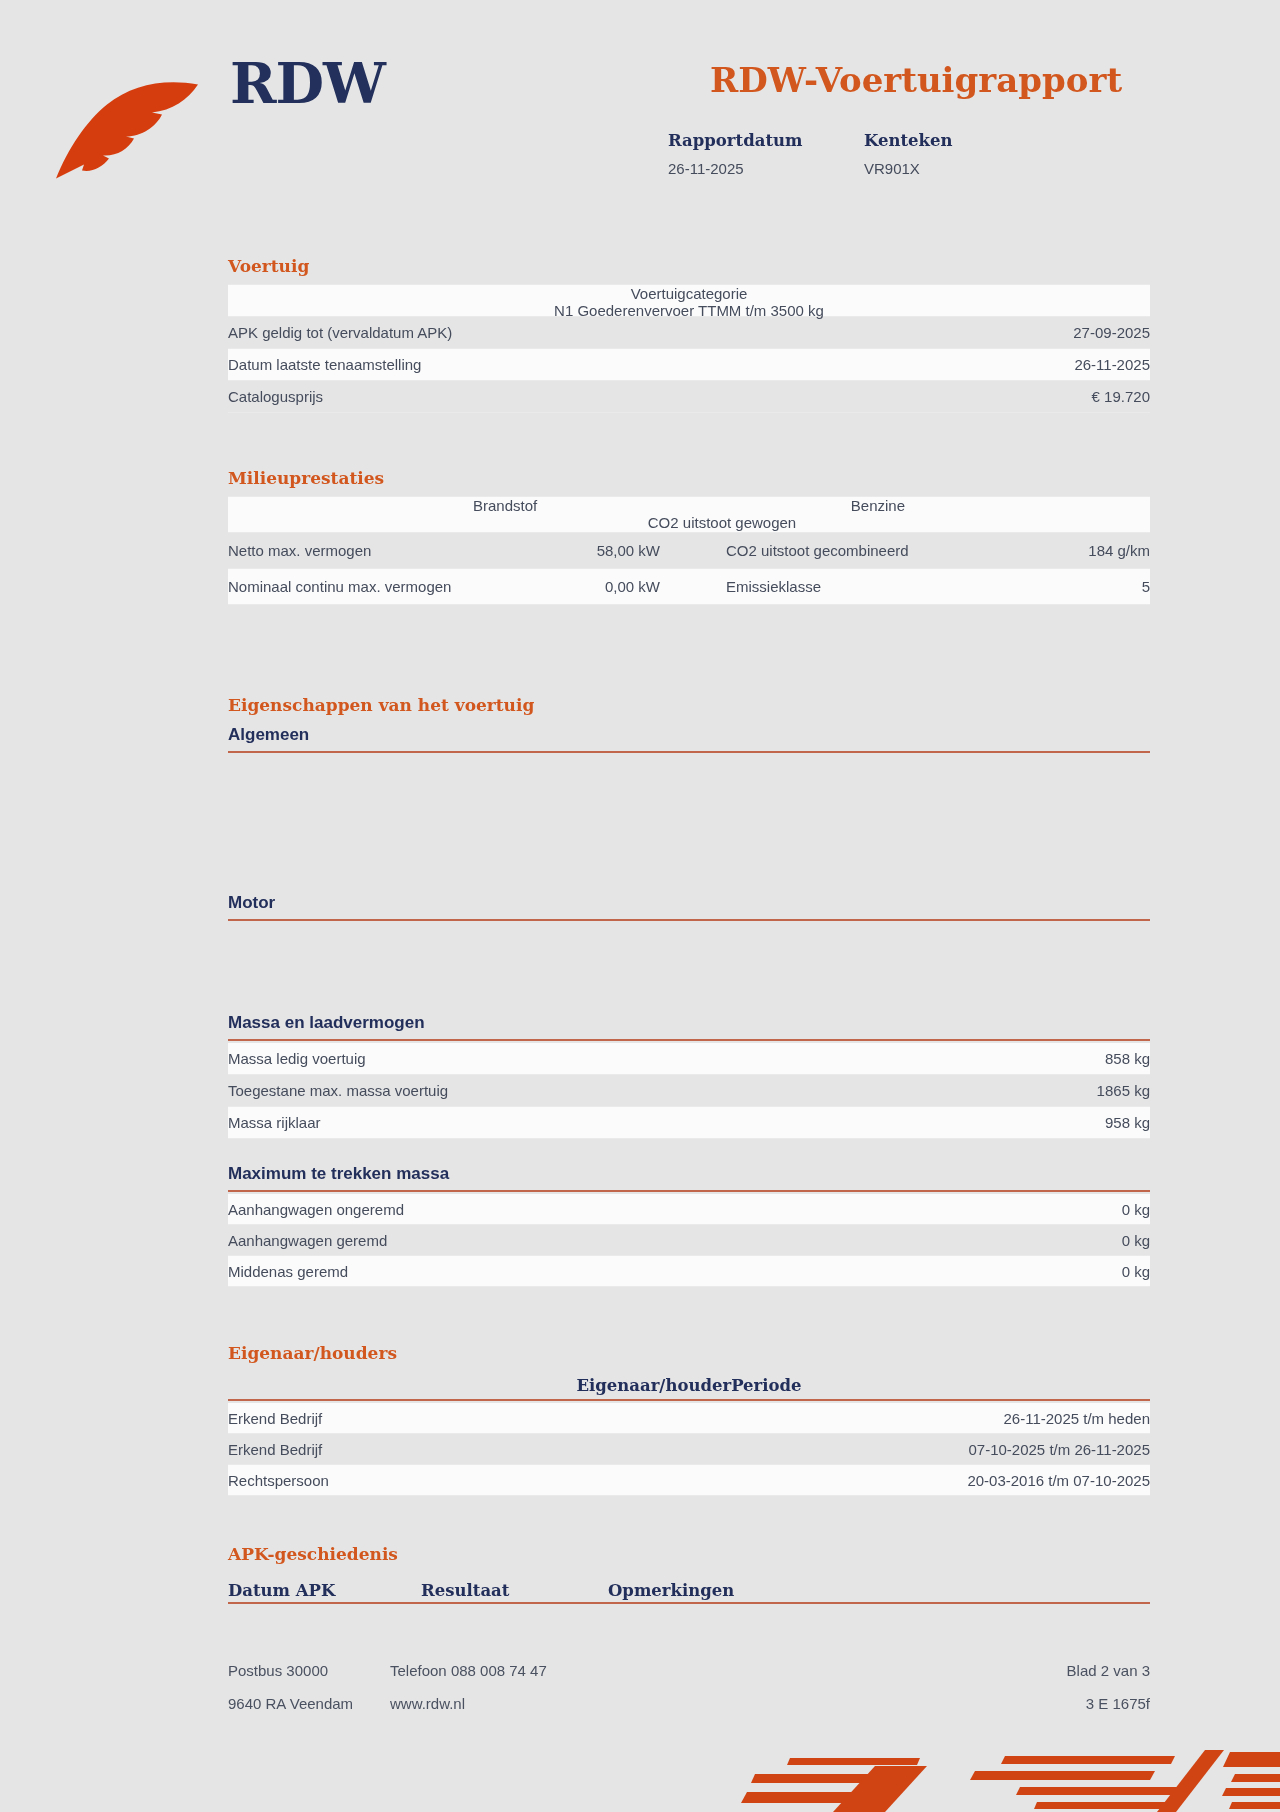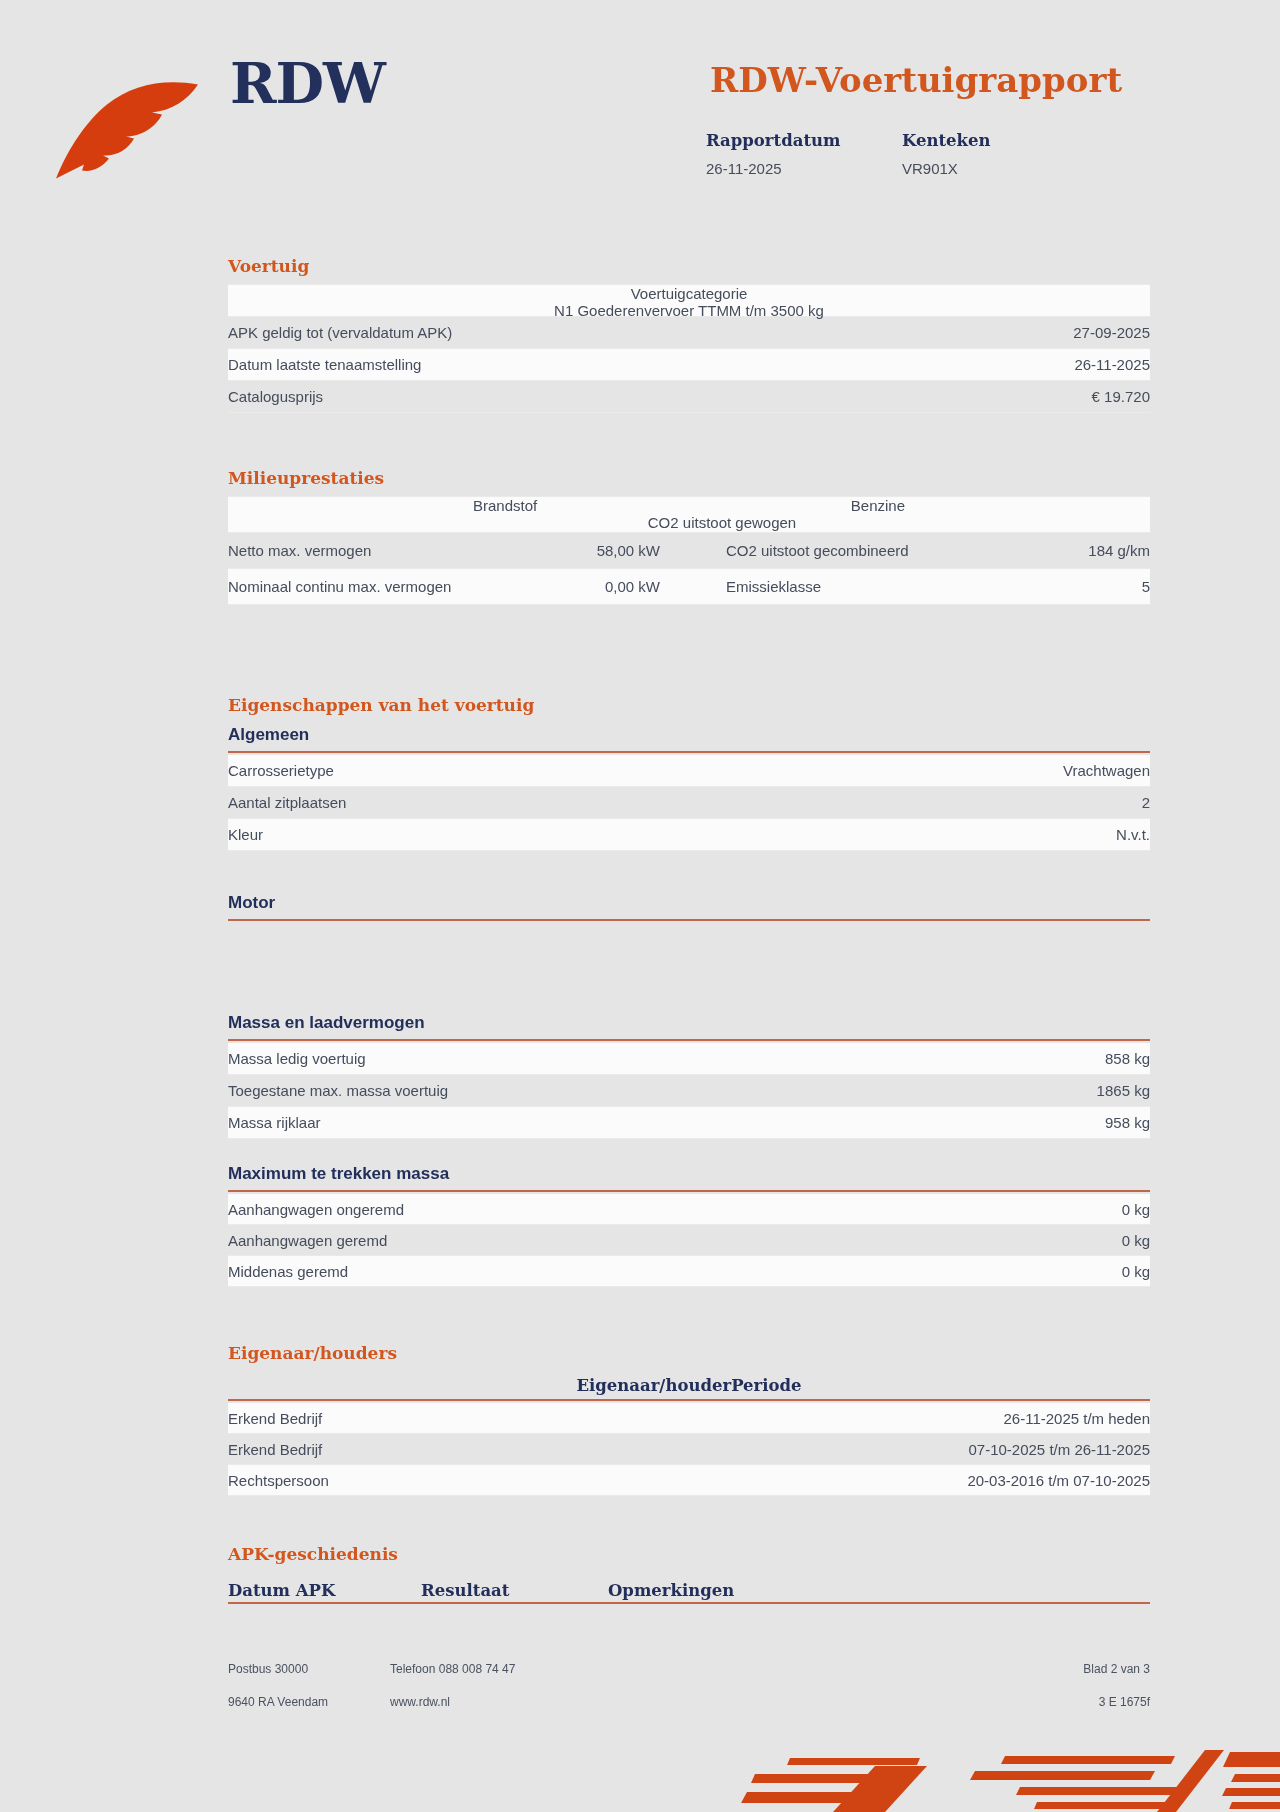--- a/index.html
+++ b/index.html
@@ -12,21 +12,21 @@
   .logo-wrap{position:absolute;left:52px;top:55px;display:flex;align-items:flex-start;}
   .logo-icon{width:150px;height:108px;margin-top:22px;}
   .logo-word{
     font-family:"DejaVu Serif",serif;font-weight:bold;font-size:56px;line-height:56px;
     color:#22305b;letter-spacing:-1px;margin-left:28px;
   }
   .report-title{
     position:absolute;left:710px;top:60px;
     font-family:"DejaVu Serif",serif;font-weight:bold;font-size:34px;color:#d2571e;
   }
-  .report-meta{position:absolute;left:706px;top:130px;display:flex;font-size:15px;}
+  .report-meta{position:absolute;left:668px;top:130px;display:flex;font-size:15px;}
   .meta-col{width:196px;}
   .meta-label{font-family:"DejaVu Serif",serif;font-weight:bold;font-size:16.5px;color:#232f5b;line-height:22px;}
   .meta-value{margin-top:8px;color:#454c5c;}
 
   
   .content{position:absolute;left:228px;top:0;width:922px;}
   .section{position:absolute;left:0;width:922px;}
   .sec-heading{
     font-family:"DejaVu Serif",serif;font-weight:bold;font-size:17px;line-height:20px;
     color:#d2571e;margin:0 0 8px 0;
@@ -52,21 +52,21 @@
 
   
   .hdr-row{display:flex;justify-content:center;align-items:flex-end;height:24px;margin-bottom:4px;}
 
   
   .apk-hdr{display:flex;align-items:flex-end;height:24px;margin-bottom:2px;gap:28px;}
   .apk-c1{width:165px;}
   .apk-c2{width:159px;}
 
   
-  .foot-line{position:absolute;left:0;width:922px;display:flex;font-size:12px;color:#4a5160;}
+  .foot-line{position:absolute;left:0;width:922px;display:flex;font-size:15px;color:#4a5160;}
   .foot-a{width:162px;}
   .foot-right{margin-left:auto;text-align:right;}
 
   .graphic{position:absolute;left:735px;top:1750px;width:545px;height:62px;overflow:hidden;}
 </style>
 </head>
 <body>
 
 <div class="page">
 
@@ -150,34 +150,20 @@
       </div>
     </div>
 
     <div class="section" style="top:695px">
       <h2 class="sec-heading" style="margin:0">Eigenschappen van het voertuig</h2>
     </div>
 
     <div class="section" style="top:724px">
       <h3 class="sub-heading">Algemeen</h3>
       <div class="rule"></div>
-      <div>
-        <div class="row">
-          <span class="lbl">Carrosserietype</span>
-          <span class="val">Vrachtwagen</span>
-        </div>
-        <div class="row">
-          <span class="lbl">Aantal zitplaatsen</span>
-          <span class="val">2</span>
-        </div>
-        <div class="row">
-          <span class="lbl">Kleur</span>
-          <span class="val">N.v.t.</span>
-        </div>
-      </div>
     </div>
 
     <div class="section" style="top:892px">
       <h3 class="sub-heading">Motor</h3>
       <div class="rule"></div>
     </div>
 
     <div class="section" style="top:1012px">
       <h3 class="sub-heading">Massa en laadvermogen</h3>
       <div class="rule"></div>

